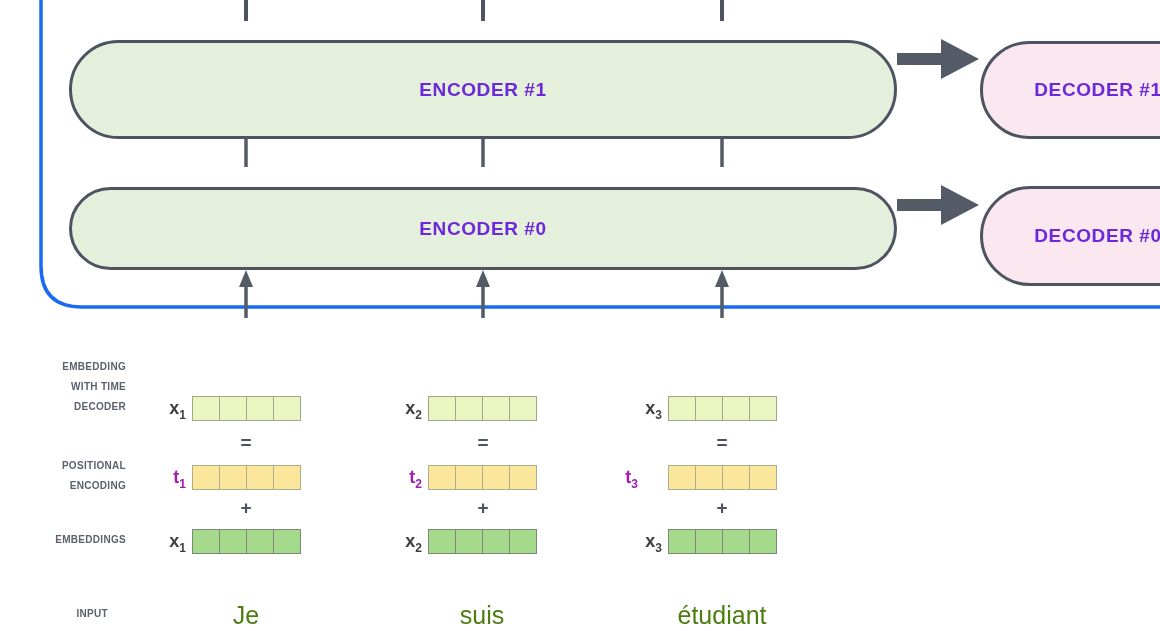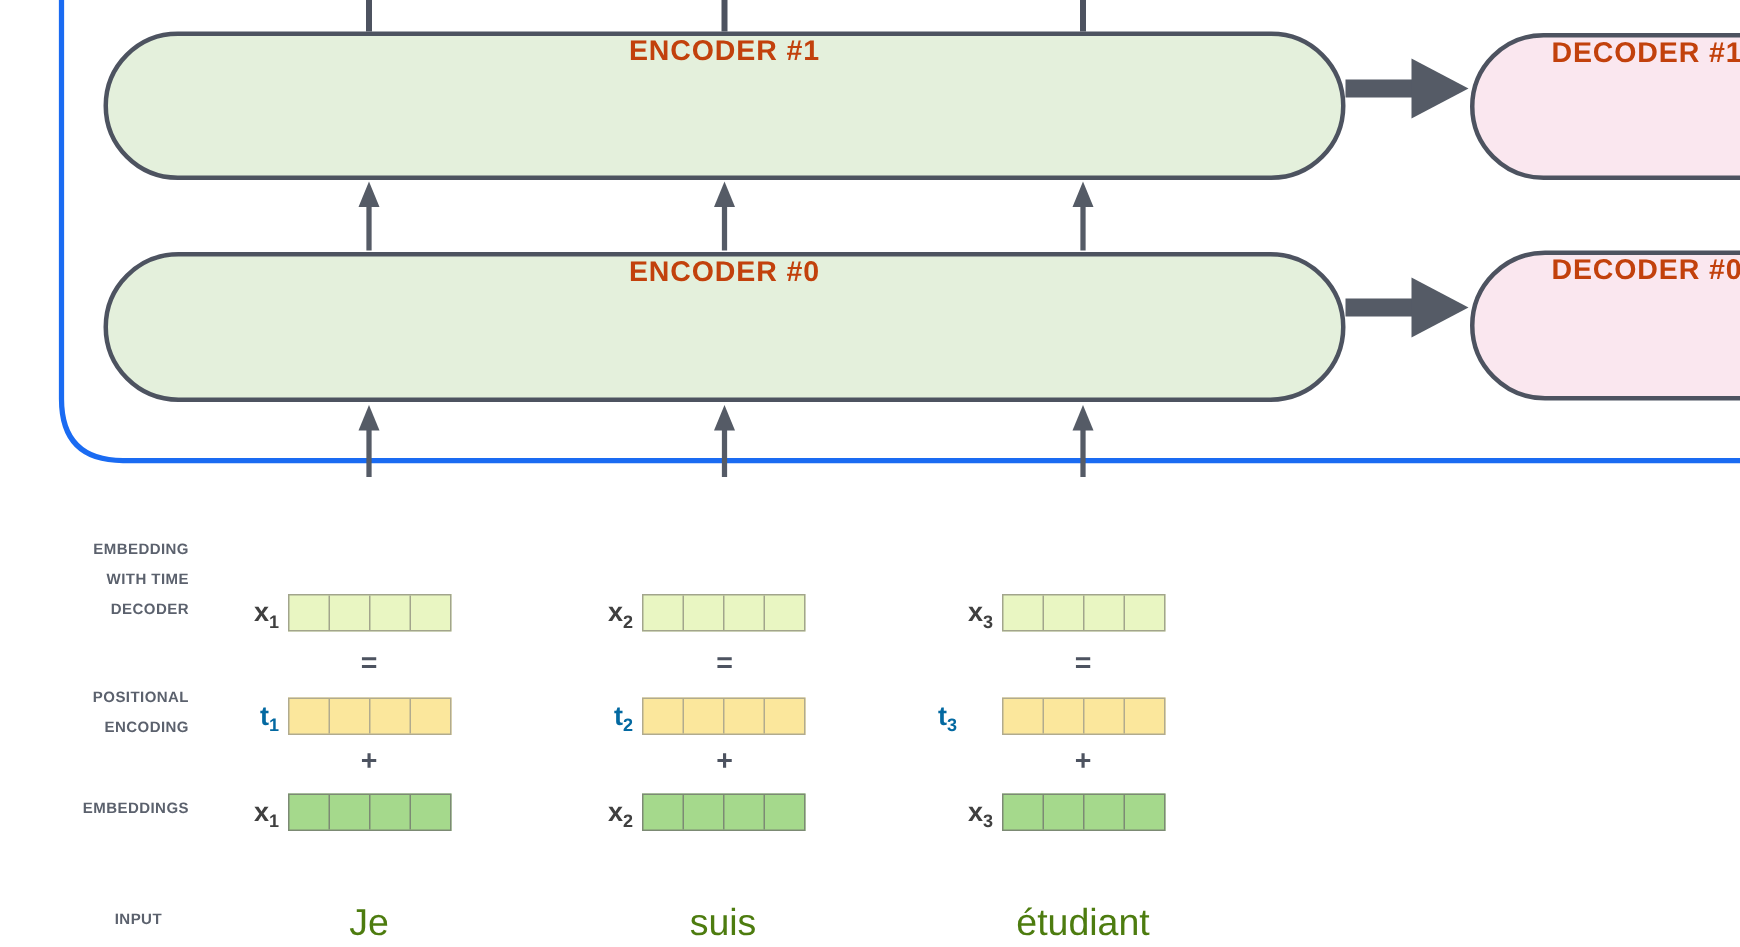--- a/index.html
+++ b/index.html
@@ -6,22 +6,22 @@
   .stage {
     position:relative; width:1160px; height:631px; background:#ffffff;
     overflow:hidden; font-family:"Liberation Sans", sans-serif;
   }
   svg.layer { position:absolute; left:0; top:0; }
 
   
   .block {
     position:absolute; box-sizing:border-box;
     border:3px solid #4d5360; border-radius:50px;
-    display:flex; justify-content:center;
-    color:#c2410c; font-size:19px; font-weight:600; letter-spacing:0.6px;
+    display:flex; align-items:center; justify-content:center;
+    color:#6d28d9; font-size:19px; font-weight:600; letter-spacing:0.6px;margin-top:19px;
   }
   .encoder { background:#e4f0dc; }
   .decoder { background:#fae7ef; }
 
   
   .side-label {
     position:absolute; text-align:right; color:#5b616d;
     font-size:10px; line-height:20px; font-weight:700; letter-spacing:0.3px;
   }
 
@@ -39,21 +39,21 @@
   .vec-emb   .cell { border-right:1px solid #7c8a74; }
   .vec .cell:last-child { border-right:none; }
 
   
   .vec-label {
     position:absolute; width:56px; height:25px; line-height:25px;
     text-align:right; font-size:18px; font-weight:700;
   }
   .vec-label sub { font-size:12px; }
   .lbl-x { color:#404040;text-align:right; }
-  .lbl-t { color:#0369a1; }
+  .lbl-t { color:#a21caf; }
 
   
   .op {
     position:absolute; width:50px; height:22px; line-height:22px;
     text-align:center; font-size:19px; font-weight:700; color:#4d5360;
   }
 
   
   .word {
     position:absolute; width:160px; height:30px; line-height:30px;
@@ -97,21 +97,21 @@
       <rect x="897" y="53" width="45" height="12"></rect>
       <polygon points="941,39 941,79 979,59"></polygon>
       <rect x="897" y="199" width="45" height="12"></rect>
       <polygon points="941,185 941,225 979,205"></polygon>
     </g>
   </svg>
 
   <div class="block encoder" style="left:69px; top:21px; width:828px; height:99px;">
     <span>ENCODER #1</span>
   </div>
-  <div class="block encoder" style="left:69px; top:168px; width:828px; height:100px;">
+  <div class="block encoder" style="left:69px; top:168px; width:828px; height:83px;">
     <span>ENCODER #0</span>
   </div>
   <div class="block decoder" style="left:980px; top:22px; width:236px; height:98px;">
     <span>DECODER #1</span>
   </div>
   <div class="block decoder" style="left:980px; top:167px; width:236px; height:100px;">
     <span>DECODER #0</span>
   </div>
 
   <div class="side-label" style="left:0; top:357px; width:126px;">

